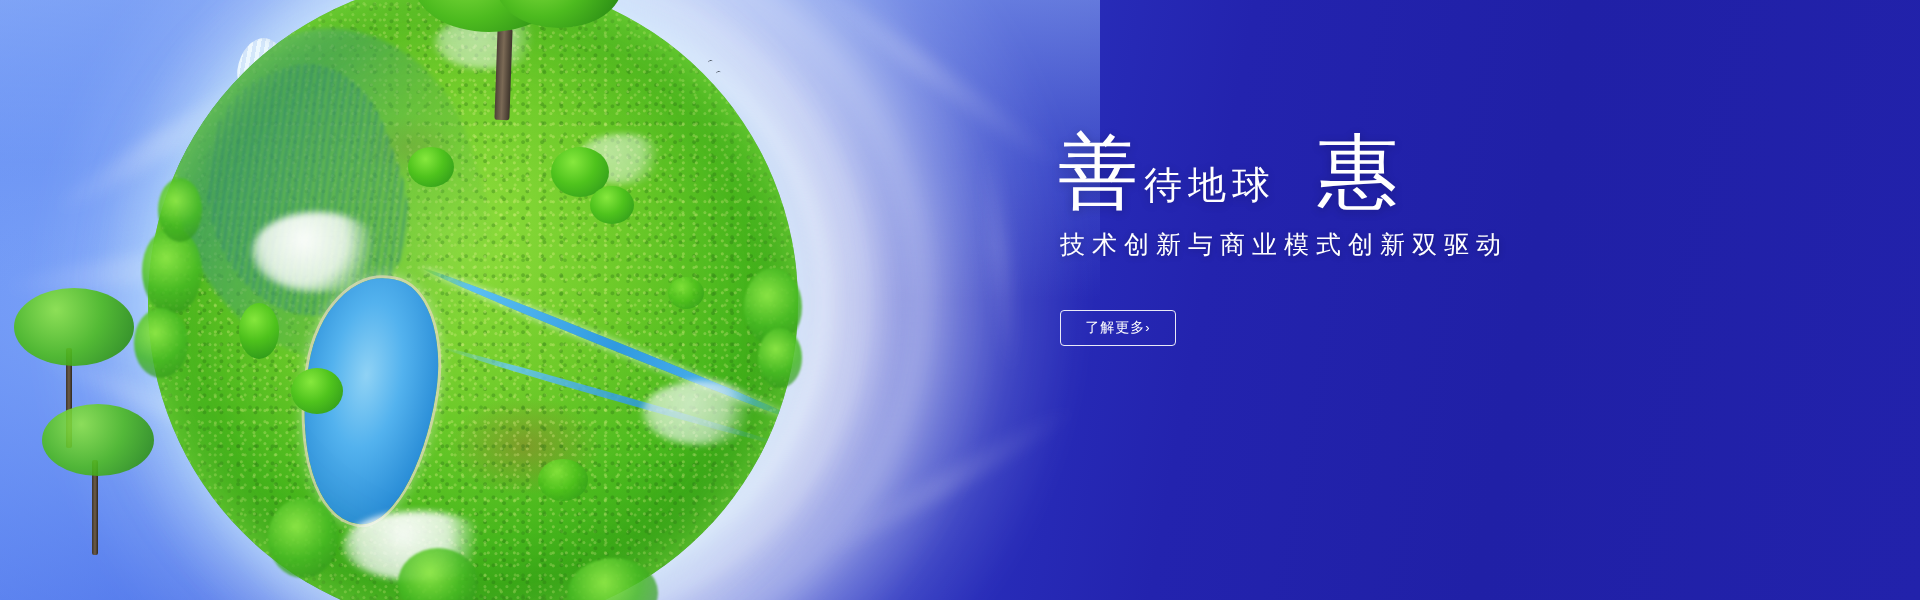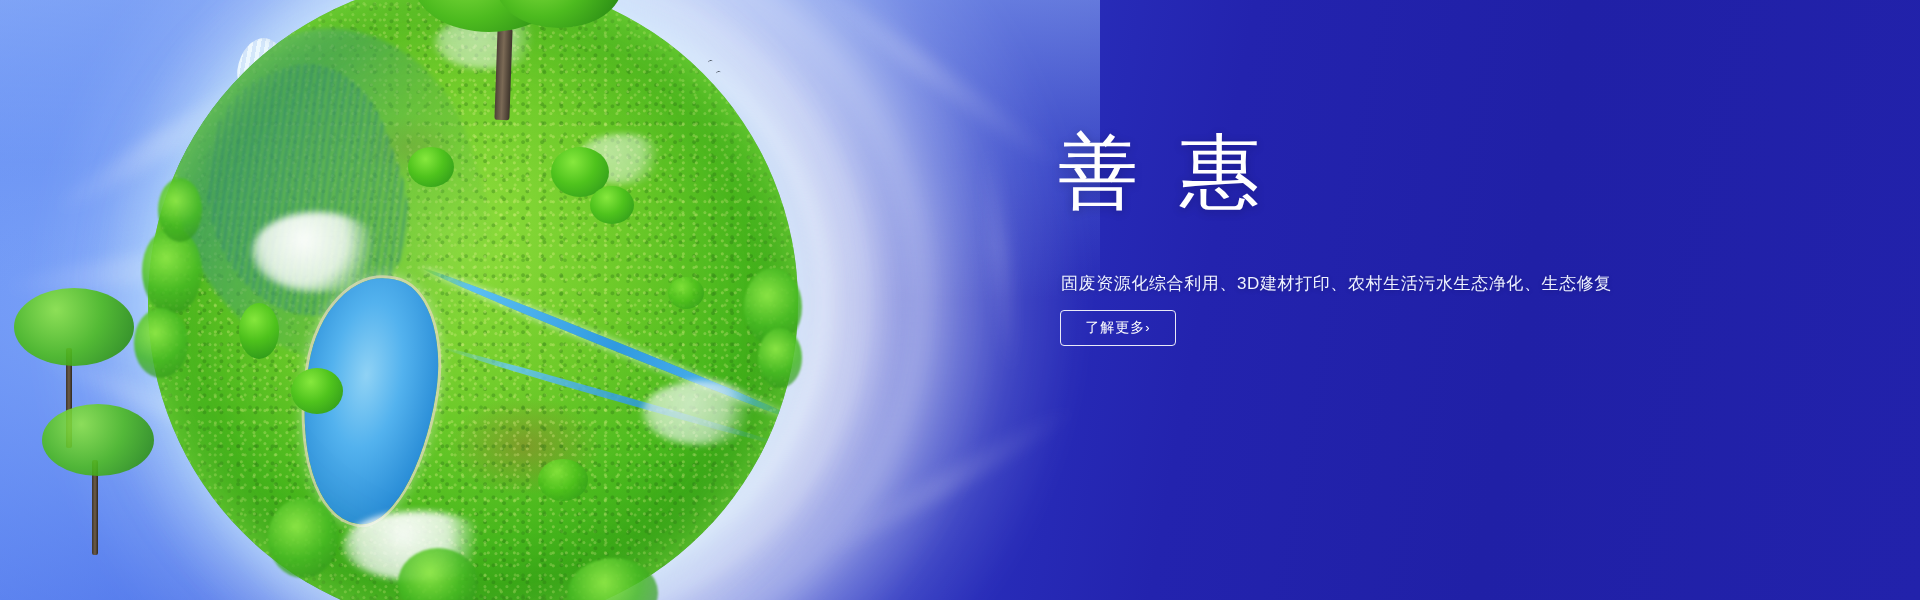--- a/index.html
+++ b/index.html
@@ -481,26 +481,27 @@
     <div class="bt-trunk"></div>
     <div class="bt-canopy" style="left:14px; top:-34px; width:150px; height:96px;"></div>
     <div class="bt-canopy" style="left:96px; top:-26px; width:126px; height:84px;"></div>
 
   </div>
 
   <div class="content">
 
     <div class="headline">
       <span class="hl-big">善</span>
+      <span class="hl-small">待地球</span>
       <span class="hl-gap"></span>
       <span class="hl-big">惠</span>
     </div>
 
-
-    <div class="desc">固废资源化综合利用、3D建材打印、农村生活污水生态净化、生态修复</div>
+    <div class="subtitle">技术创新与商业模式创新双驱动</div>
+
 
     <button class="cta">
       <span>了解更多</span>
       <span class="chev">›</span>
     </button>
 
   </div>
 </div>
 
 </body></html>

